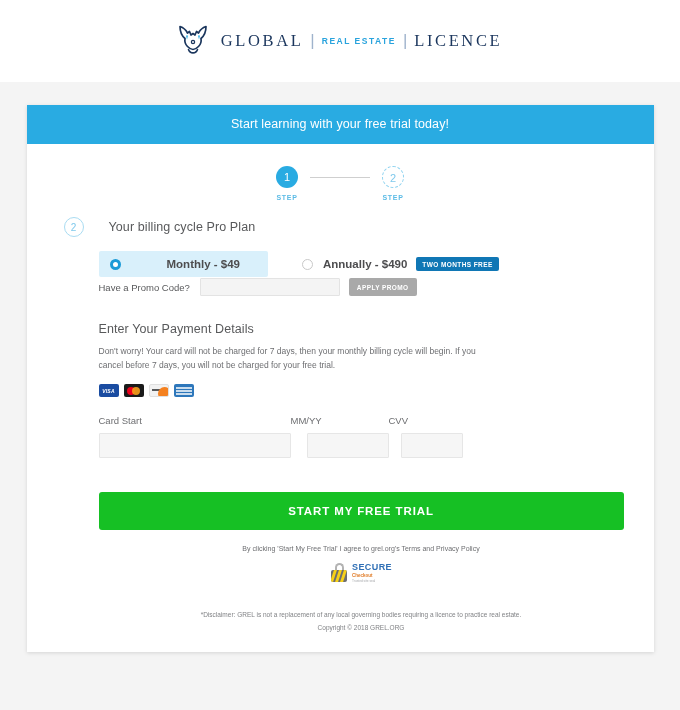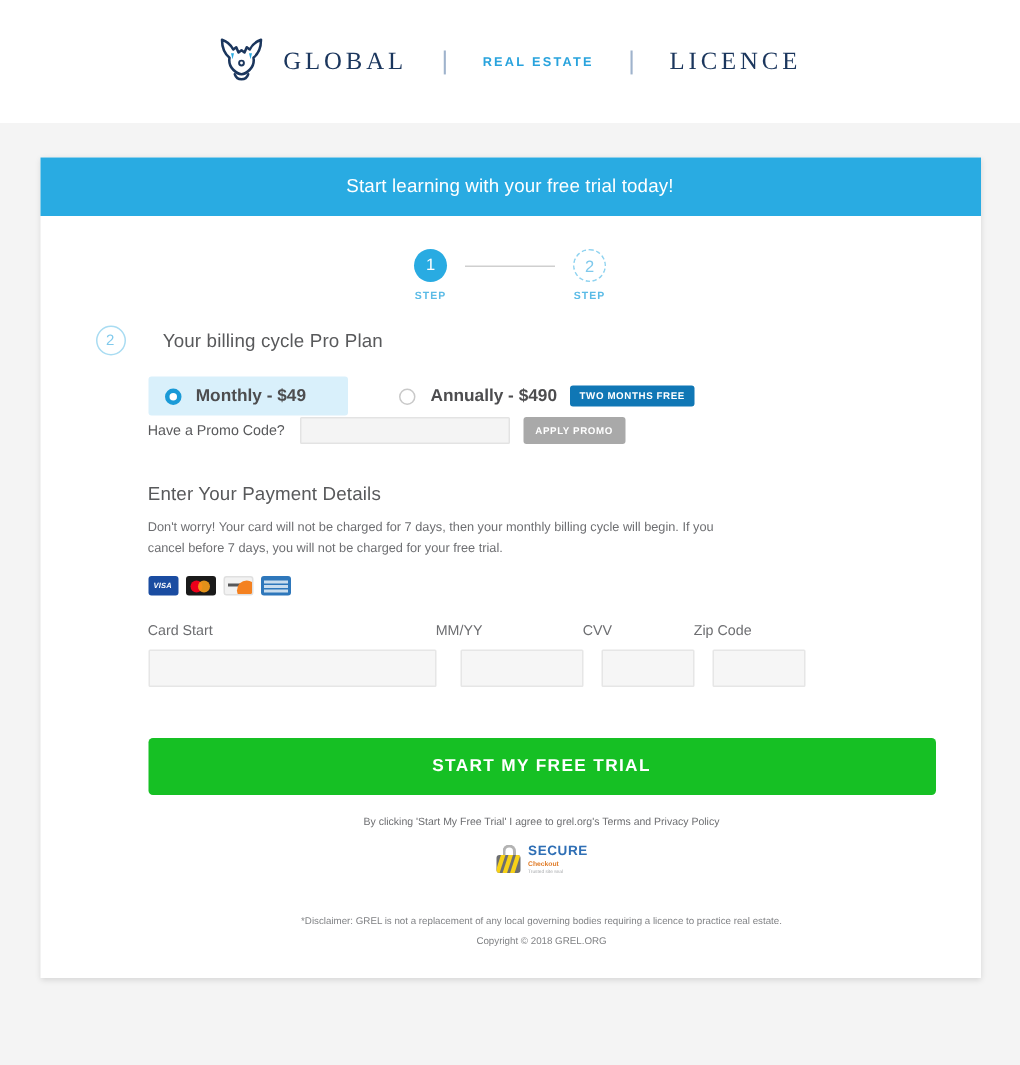--- a/index.html
+++ b/index.html
@@ -29,21 +29,21 @@
     gap: 13px;
   }
   .logo-mark {
     width: 30px;
     height: 32px;
     flex: none;
   }
   .logo-words {
     display: flex;
     align-items: center;
-    gap: 23px;
+    gap: 7px;
     color: #1b365d;
     font-family: "Liberation Serif", serif;
     font-size: 16.5px;
     letter-spacing: 2.6px;
   }
   .logo-word-1, .logo-word-3 {
     color: #1b365d;
     font-weight: 400;
   }
   .logo-sep {
@@ -167,20 +167,21 @@
     align-items: center;
     font-size: 11.5px;
     font-weight: bold;
     color: #4d4d4f;
     box-sizing: border-box;
   }
   .plan-option.selected {
     background: #d9f0fb;
     padding: 7px 28px 7px 11px;
     border-radius: 2px;
+    gap: 36px;
   }
   .plan-option.unselected {
     padding: 7px 0 7px 0;
     margin-left: 34px;
     font-weight: bold;
     color: #4d4d4f;
   }
   .radio {
     width: 11px;
     height: 11px;
@@ -512,24 +513,20 @@
             <input class="field-input f-card" type="text" placeholder="" style="">
           </div>
           <div class="field">
             <span class="field-label">MM/YY</span>
             <input class="field-input f-mm" type="text" placeholder="" style="">
           </div>
           <div class="field">
             <span class="field-label">CVV</span>
             <input class="field-input f-cvv" type="text" placeholder="" style="">
           </div>
-          <div class="field">
-            <span class="field-label">Zip Code</span>
-            <input class="field-input f-zip" type="text" placeholder="" style="">
-          </div>
         </div>
 
         <button class="cta">START MY FREE TRIAL</button>
         <div class="terms">By clicking 'Start My Free Trial' I agree to grel.org's Terms and Privacy Policy</div>
 
         <div class="secure">
           <div class="lock">
             <span class="lock-shackle"></span>
             <span class="lock-body">
               <i style="left:1px;"></i>

